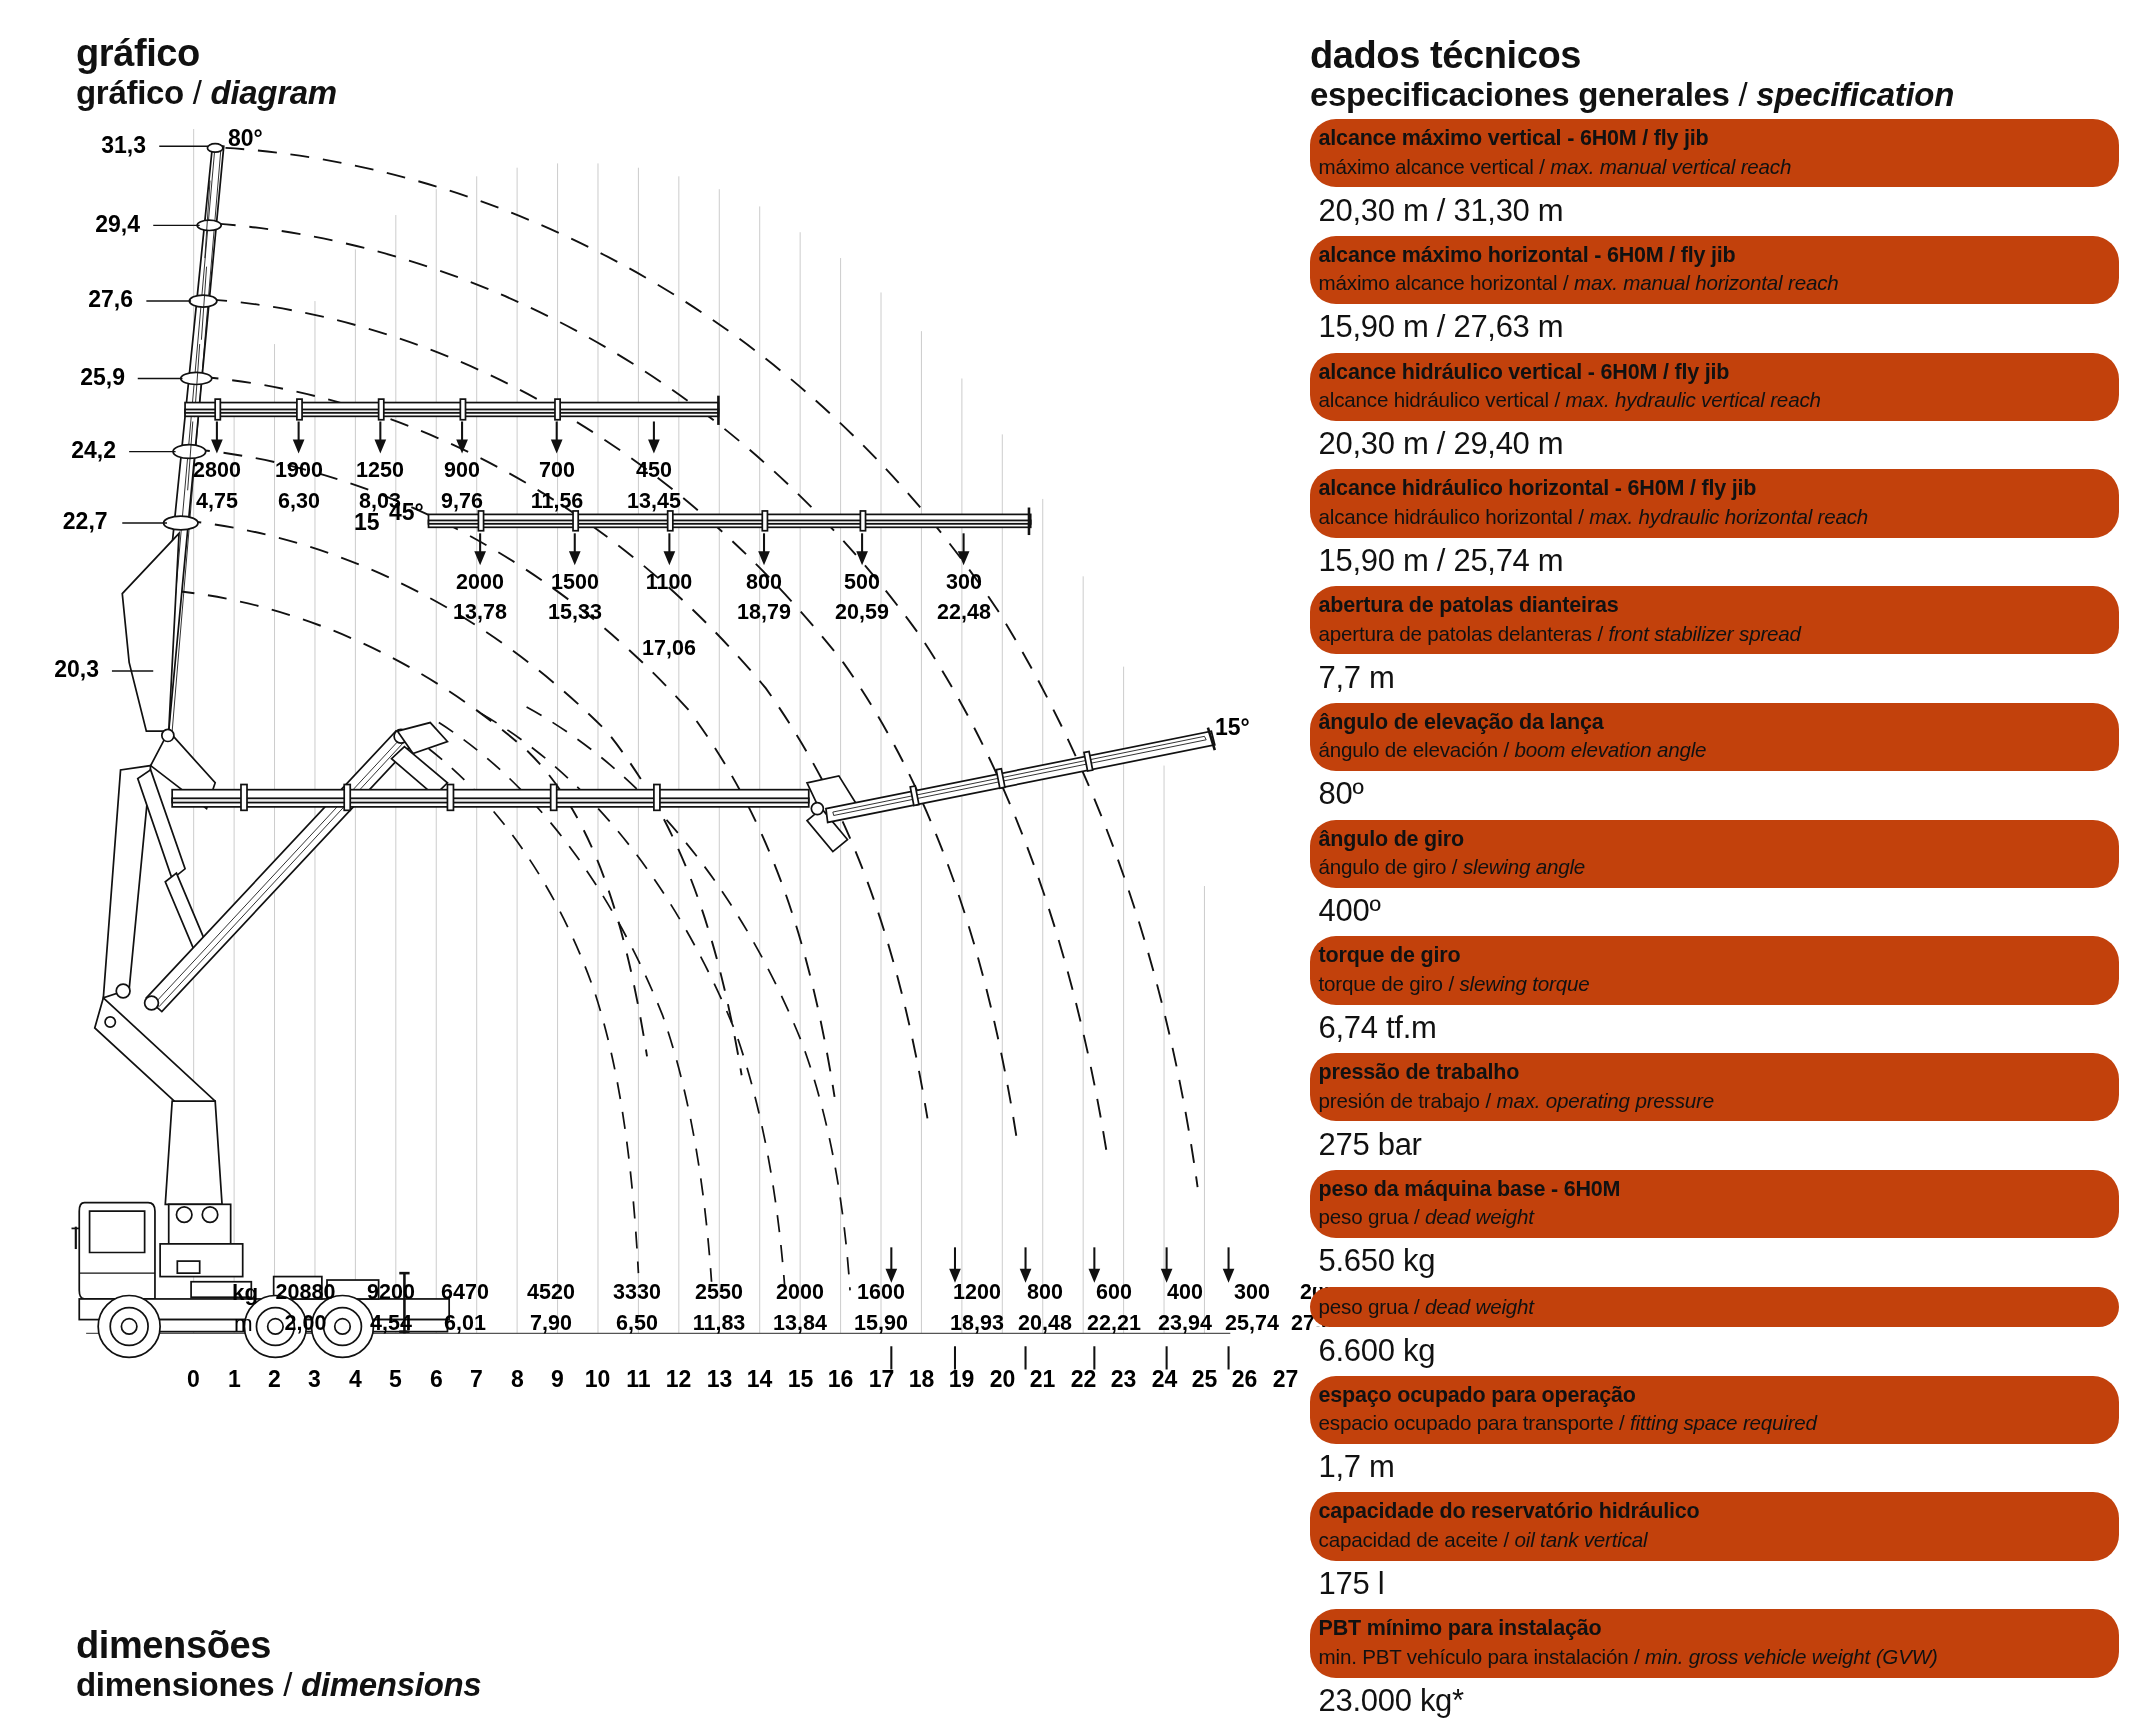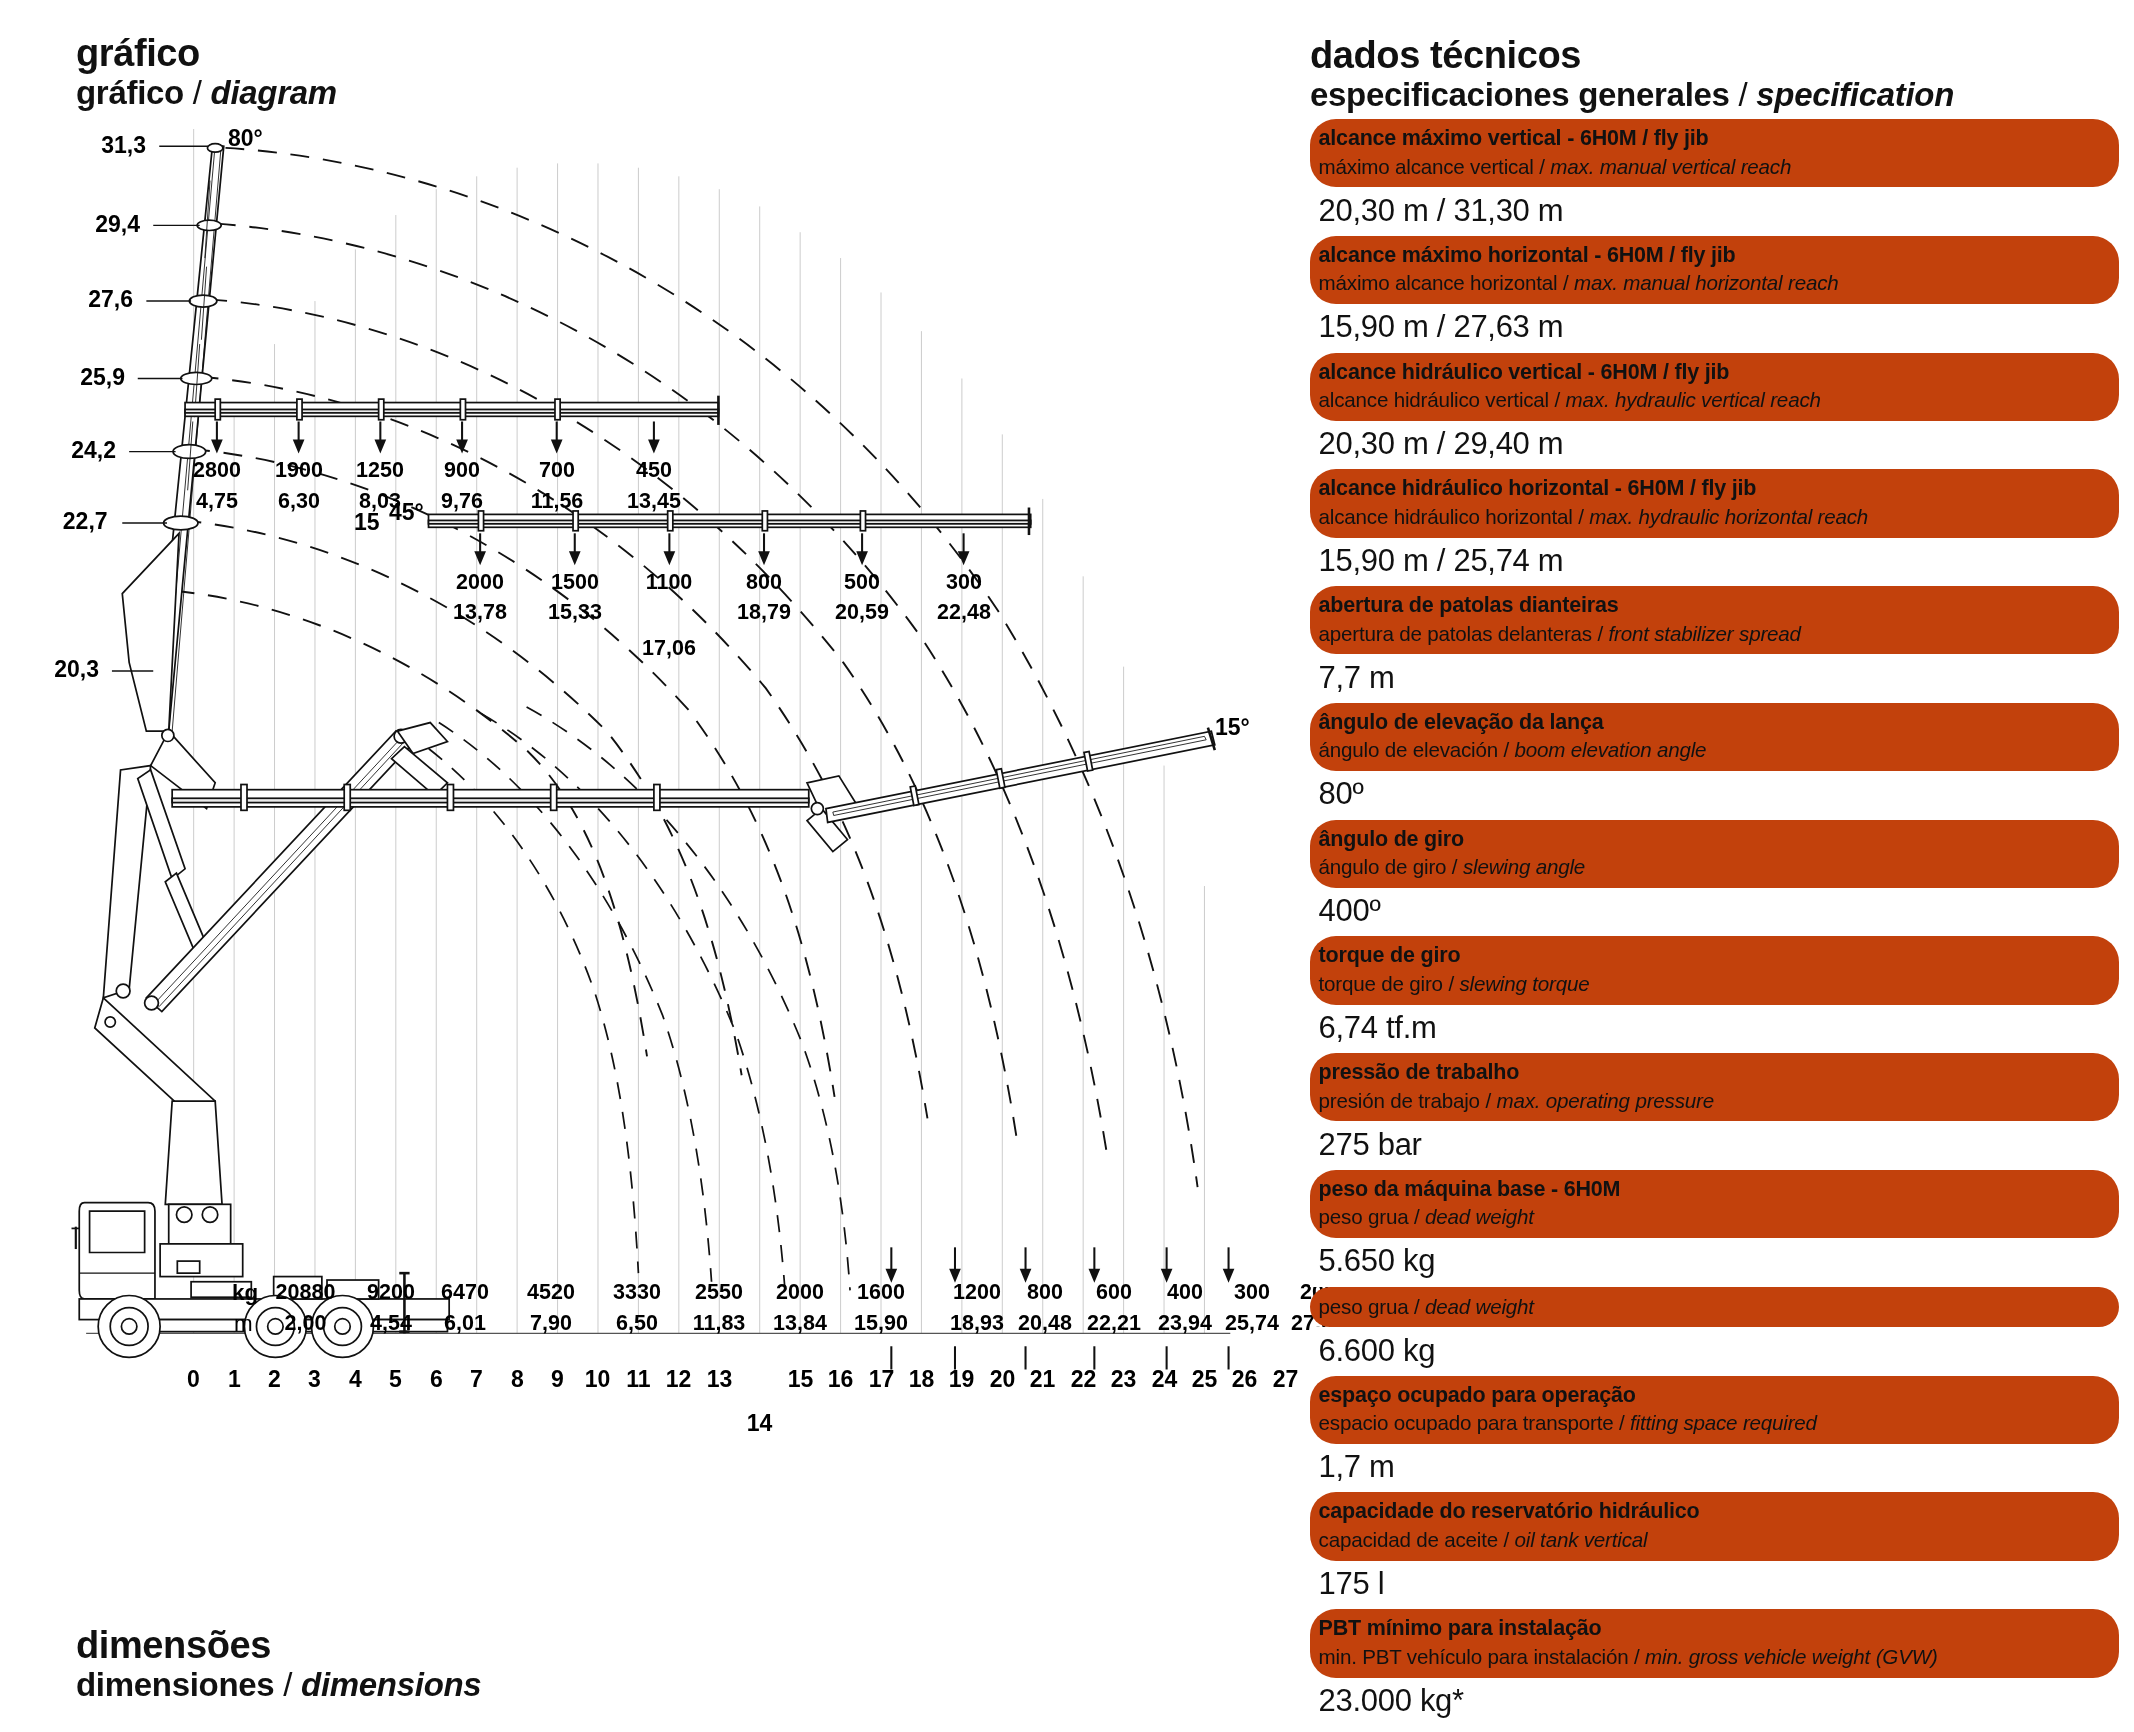--- a/index.html
+++ b/index.html
@@ -483,21 +483,21 @@
       <div class="lbl axis-num" style="left:334px; top:1237px;width:43px;">4</div>
       <div class="lbl axis-num" style="left:374px; top:1237px;width:43px;">5</div>
       <div class="lbl axis-num" style="left:415px; top:1237px;width:43px;">6</div>
       <div class="lbl axis-num" style="left:455px; top:1237px;width:43px;">7</div>
       <div class="lbl axis-num" style="left:496px; top:1237px;width:43px;">8</div>
       <div class="lbl axis-num" style="left:536px; top:1237px;width:43px;">9</div>
       <div class="lbl axis-num" style="left:576px; top:1237px;width:43px;">10</div>
       <div class="lbl axis-num" style="left:617px; top:1237px;width:43px;">11</div>
       <div class="lbl axis-num" style="left:657px; top:1237px;width:43px;">12</div>
       <div class="lbl axis-num" style="left:698px; top:1237px;width:43px;">13</div>
-      <div class="lbl axis-num" style="left:738px; top:1281px;width:43px;">14</div>
+      <div class="lbl axis-num" style="left:738px; top:1237px;width:43px;">14</div>
       <div class="lbl axis-num" style="left:779px; top:1237px;width:43px;">15</div>
       <div class="lbl axis-num" style="left:819px; top:1237px;width:43px;">16</div>
       <div class="lbl axis-num" style="left:860px; top:1237px;width:43px;">17</div>
       <div class="lbl axis-num" style="left:900px;top:1237px;width:43px;">18</div>
       <div class="lbl axis-num" style="left:940px;top:1237px;width:43px;">19</div>
       <div class="lbl axis-num" style="left:981px;top:1237px;width:43px;">20</div>
       <div class="lbl axis-num" style="left:1021px;top:1237px;width:43px;">21</div>
       <div class="lbl axis-num" style="left:1062px;top:1237px;width:43px;">22</div>
       <div class="lbl axis-num" style="left:1102px;top:1237px;width:43px;">23</div>
       <div class="lbl axis-num" style="left:1143px;top:1237px;width:43px;">24</div>

